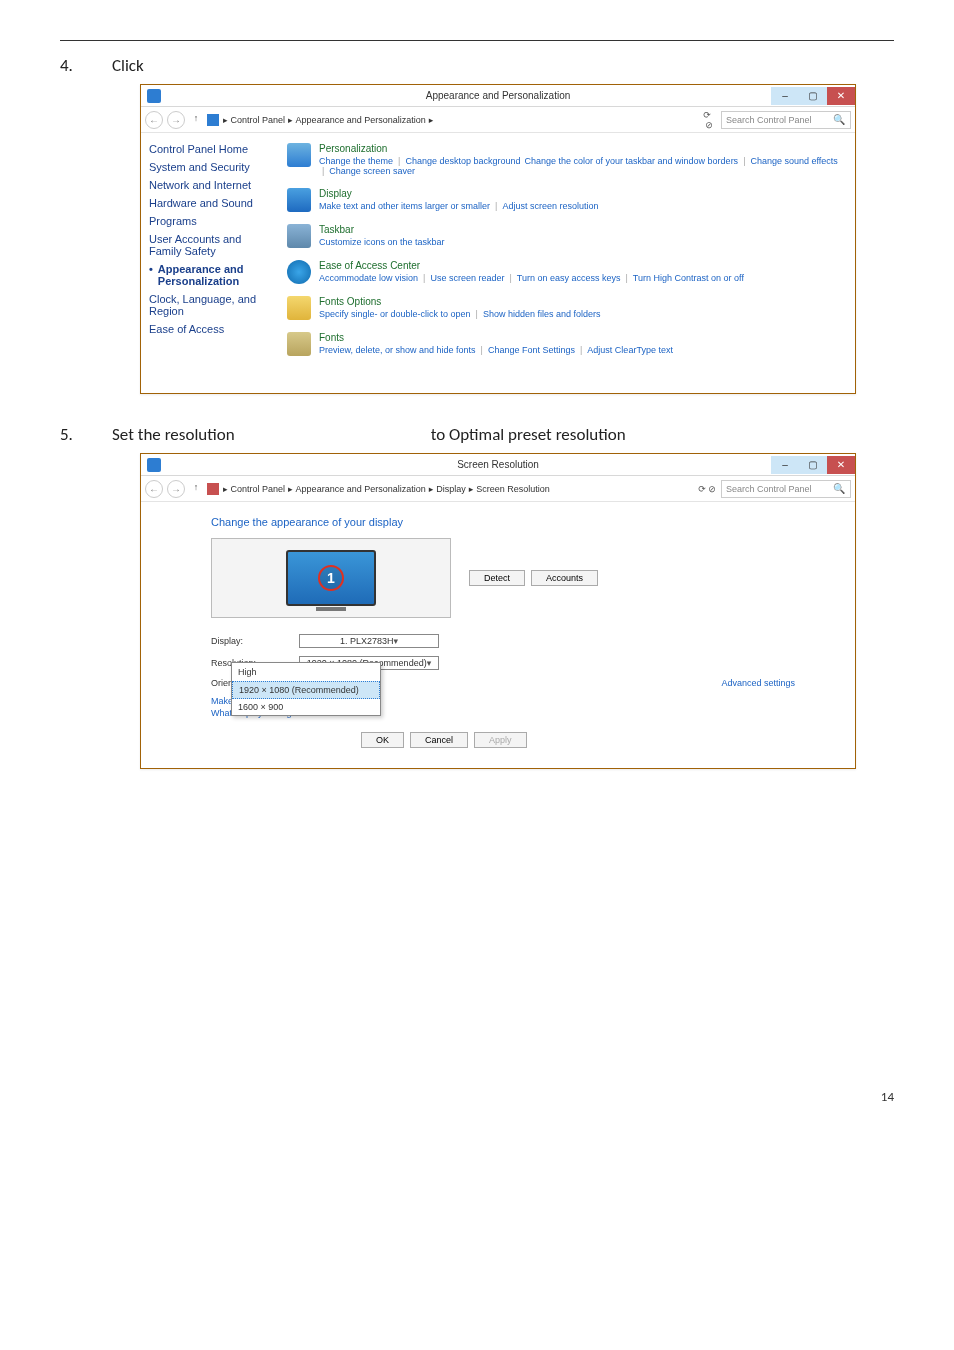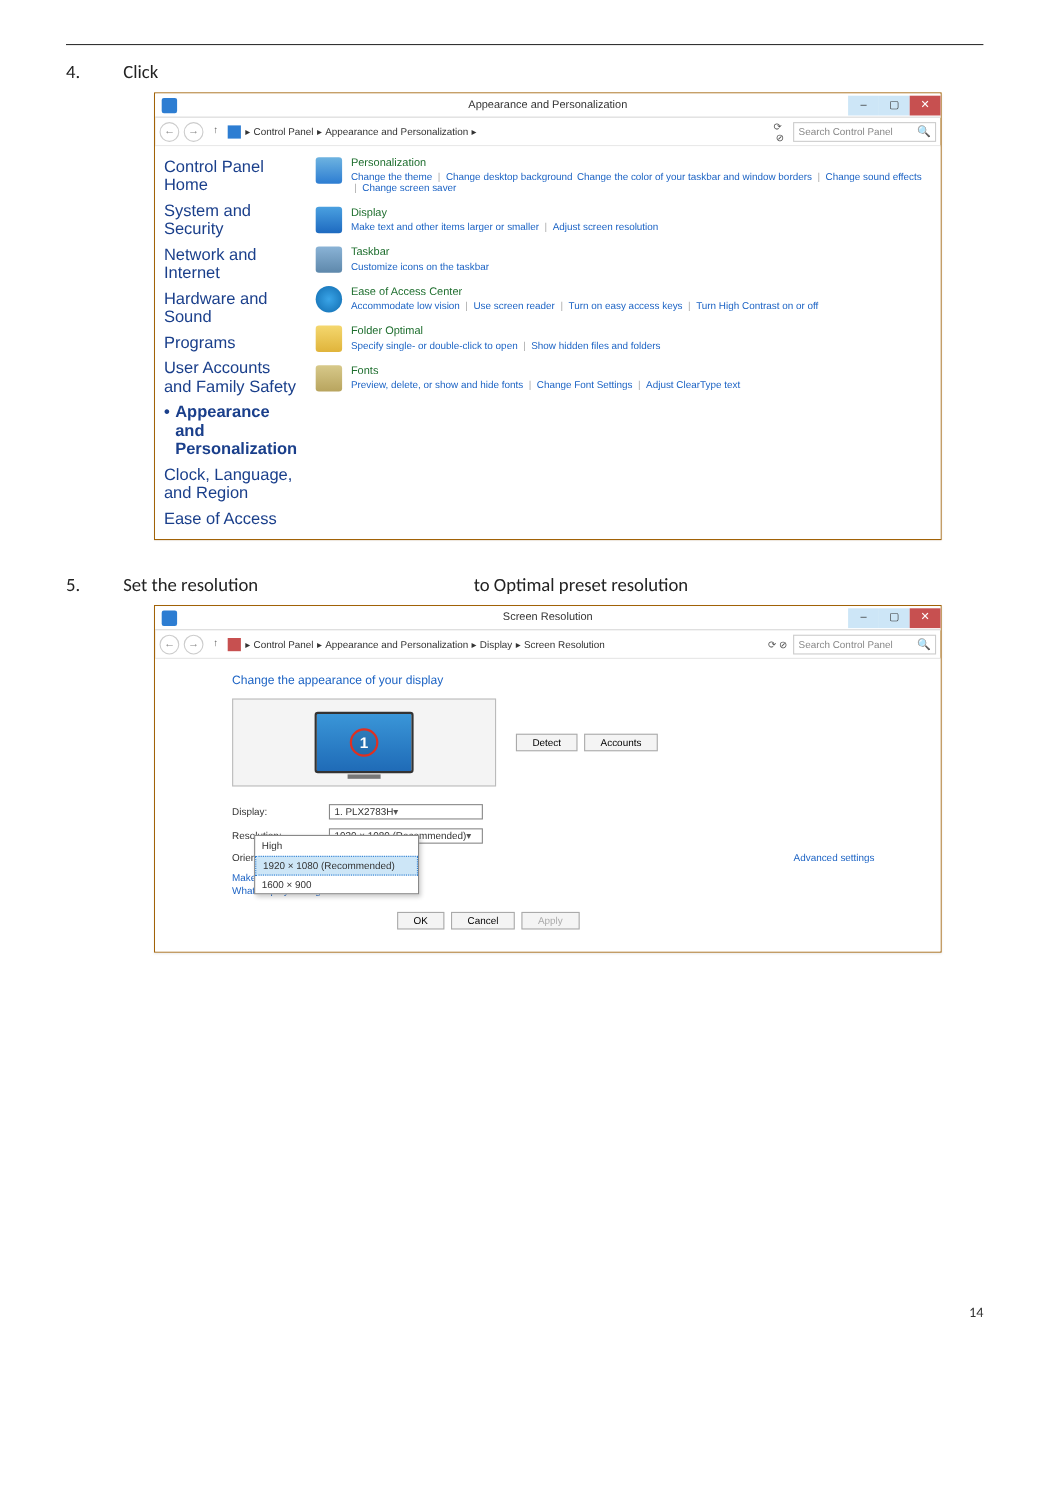--- a/index.html
+++ b/index.html
@@ -114,21 +114,21 @@
     .searchbox .mag { margin-left:auto; color:#888; font-size:10px; }
 
     .winbody {
       display: flex;
       min-height: 260px;
       background: #fff;
     }
     .sidebar {
       width: 140px;
       padding: 10px 8px;
-      font-size: 15px;
+      font-size: 11px;
       color: #1a3f8b;
       display:flex; flex-direction:column; gap:6px;
     }
     .sidebar .active { font-weight: bold; color: #1a3f8b; }
     .sidebar .bullet { display:flex; gap:5px; }
     .sidebar .bullet::before { content:"•"; color:#1a3f8b; }
     .sidebar a { color:#1a3f8b; cursor:pointer; }
 
     .cpmain {
       flex: 1;
@@ -203,21 +203,21 @@
     .cbtn {
       border:1px solid #aaa; background:#f4f4f4;
       font-size:9px; padding:2px 14px; cursor:pointer;
     }
 
     .frow { display:flex; align-items:center; margin-bottom:8px; gap:8px; }
     .flabel { width:80px; color:#333; }
     .select {
       border:1px solid #888; font-size:9px; padding:1px 4px;
       background:#fff; cursor:pointer; min-width:140px;
-      display:flex; justify-content:flex-start;
+      display:flex; justify-content:center;
     }
     .select .arrow { color:#555; }
 
     .dropdown {
       position:absolute;
       border:1px solid #888; background:#fff;
       width: 150px;
       font-size:9px;
       box-shadow: 2px 2px 4px rgba(0,0,0,.2);
     }
@@ -354,21 +354,21 @@
               <span class="sep">|</span>
             <span>Turn on easy access keys</span>
               <span class="sep">|</span>
             <span>Turn High Contrast on or off</span>
           </div>
         </div>
       </div>
       <div class="category">
         <div class="catico cat-folder"></div>
         <div class="catbody">
-          <div class="cathead">Folder Optimal</div>
+          <div class="cathead">Fonts Options</div>
           <div class="catlinks">
             <span>Specify single- or double-click to open</span>
               <span class="sep">|</span>
             <span>Show hidden files and folders</span>
           </div>
         </div>
       </div>
       <div class="category">
         <div class="catico cat-fonts"></div>
         <div class="catbody">

